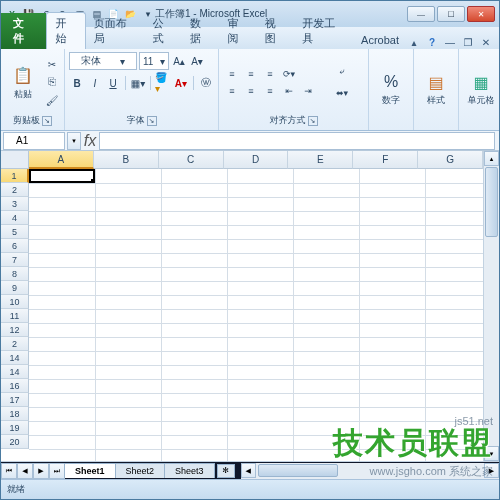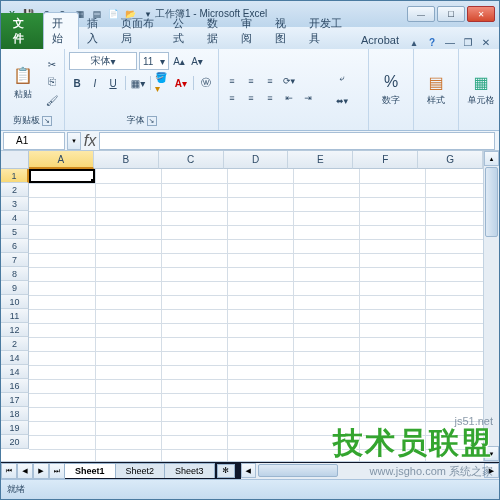--- a/index.html
+++ b/index.html
@@ -28,21 +28,21 @@
 .group { border-right:1px solid #c2d6ea; display:flex; flex-direction:column; padding:2px 4px; height:100%; }
 .group-body { flex:1; display:flex; align-items:center; gap:3px; }
 .group-label { text-align:center; font-size:9px; padding:1px 0; display:flex; justify-content:center; align-items:center; gap:2px; }
 .launcher { width:10px; height:10px; border:1px solid #8fa9c3; font-size:7px; display:inline-flex; align-items:center; justify-content:center; cursor:pointer; }
 
 .big-btn { width:36px; height:56px; display:flex; flex-direction:column; align-items:center; justify-content:center; cursor:pointer; border-radius:2px; }
 .big-icon { width:24px; height:24px; display:flex; align-items:center; justify-content:center; font-size:16px; }
 .big-lbl { font-size:9px; }
 
 .font-grp .row { display:flex; align-items:center; gap:2px; margin:1px 0; }
-.font-name { width:68px; height:18px; border:1px solid #a8bfd6; background:#fff; font-size:10px; padding:0 3px; display:flex; align-items:center; justify-content:center; cursor:pointer; }
+.font-name { width:68px; height:18px; border:1px solid #a8bfd6; background:#fff; font-size:10px; padding:0 11px; display:flex; align-items:center; justify-content:space-between; cursor:pointer; }
 .font-size { width:30px; height:18px; border:1px solid #a8bfd6; background:#fff; font-size:10px; display:flex; align-items:center; justify-content:space-between; padding:0 3px; cursor:pointer; }
 .mini-btn { width:16px; height:16px; display:flex; align-items:center; justify-content:center; cursor:pointer; font-size:10px; border-radius:2px; }
 .sep { width:1px; height:14px; background:#b8cde2; margin:0 2px; }
 
 .align-grp .row { display:flex; gap:1px; margin:1px 0; }
 .align-btn { width:18px; height:16px; display:flex; align-items:center; justify-content:center; cursor:pointer; font-size:9px; }
 .wrap-btn, .merge-btn { width:44px; height:22px; display:flex; align-items:center; justify-content:center; cursor:pointer; font-size:9px; gap:2px; }
 
 
 .formula-row { height:20px; border-bottom:1px solid #b6c9db; display:flex; align-items:center; background:#eef4fa; }
@@ -106,21 +106,20 @@
   <div class="win-controls">
     <div class="win-btn">—</div>
     <div class="win-btn">☐</div>
     <div class="win-btn win-close">✕</div>
   </div>
 </div>
 
 <div class="tabs">
   <div class="file-tab">文件</div>
   <div class="tab active">开始</div>
-  <div class="tab">插入</div>
   <div class="tab">页面布局</div>
   <div class="tab">公式</div>
   <div class="tab">数据</div>
   <div class="tab">审阅</div>
   <div class="tab">视图</div>
   <div class="tab">开发工具</div>
   <div class="tab">Acrobat</div>
   <div class="help-icons">
     <span class="help-icon">▴</span>
     <span class="help-icon" style="color:#2a70c8;font-weight:bold">?</span>
@@ -204,20 +203,24 @@
           <span class="align-btn">≡</span>
           <span class="align-btn">⇤</span>
           <span class="align-btn">⇥</span>
         </div>
       </div>
       <div>
         <div class="wrap-btn">⤶</div>
         <div class="merge-btn">⬌▾</div>
       </div>
     </div>
+    <div class="group-label">
+        <span>对齐方式</span>
+        <span class="launcher">↘</span>
+      </div>
   </div>
 
   <div class="group">
     <div class="group-body">
       <div class="big-btn">
         <div class="big-icon">%</div>
         <div class="big-lbl">数字</div>
       </div>
     </div>
     <div class="group-label"></div>

